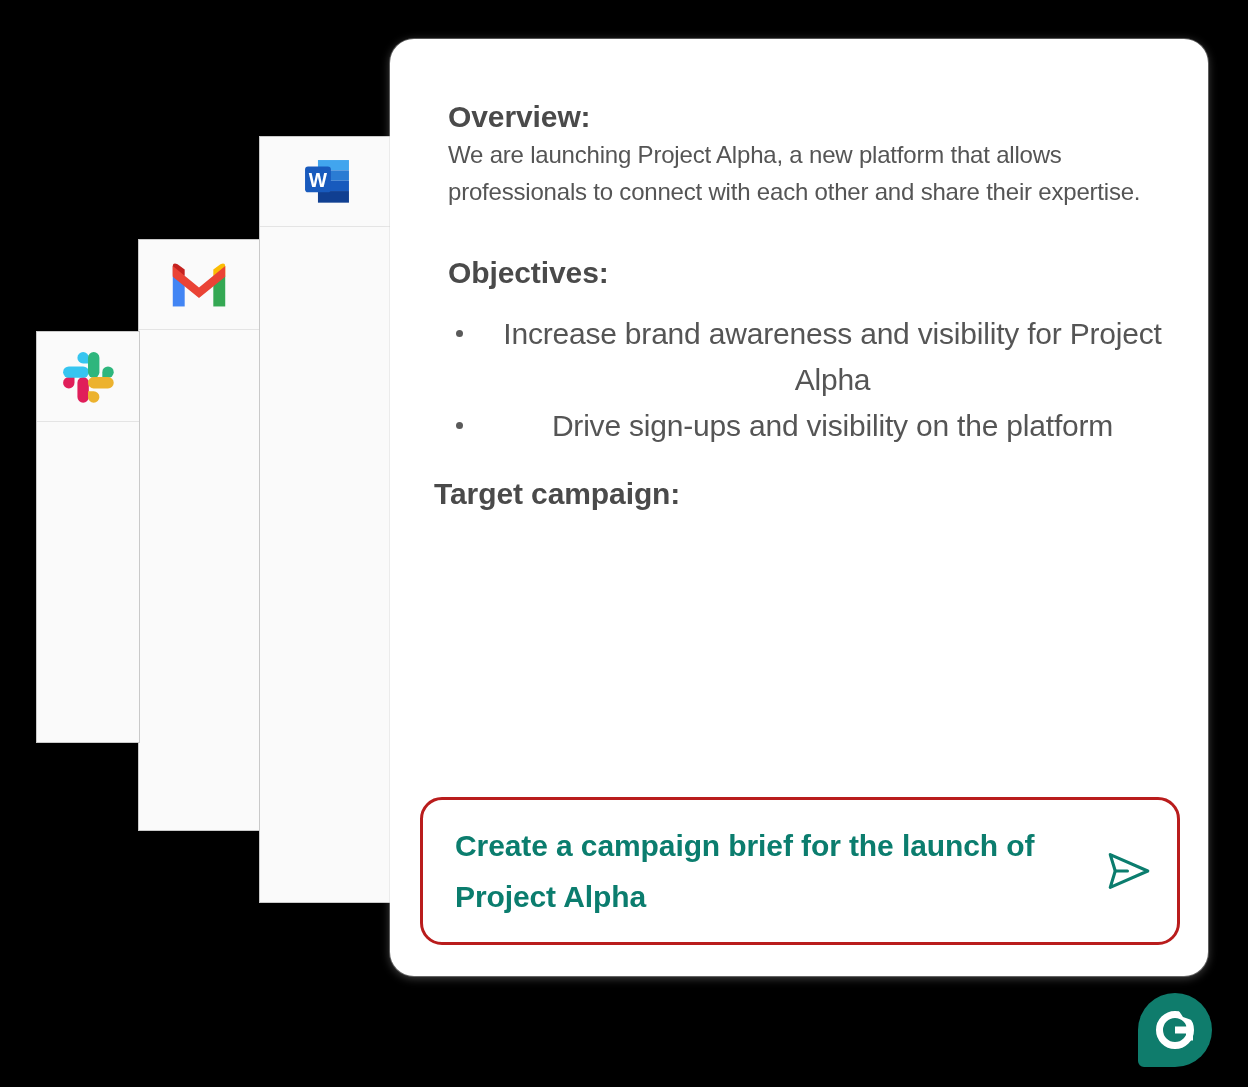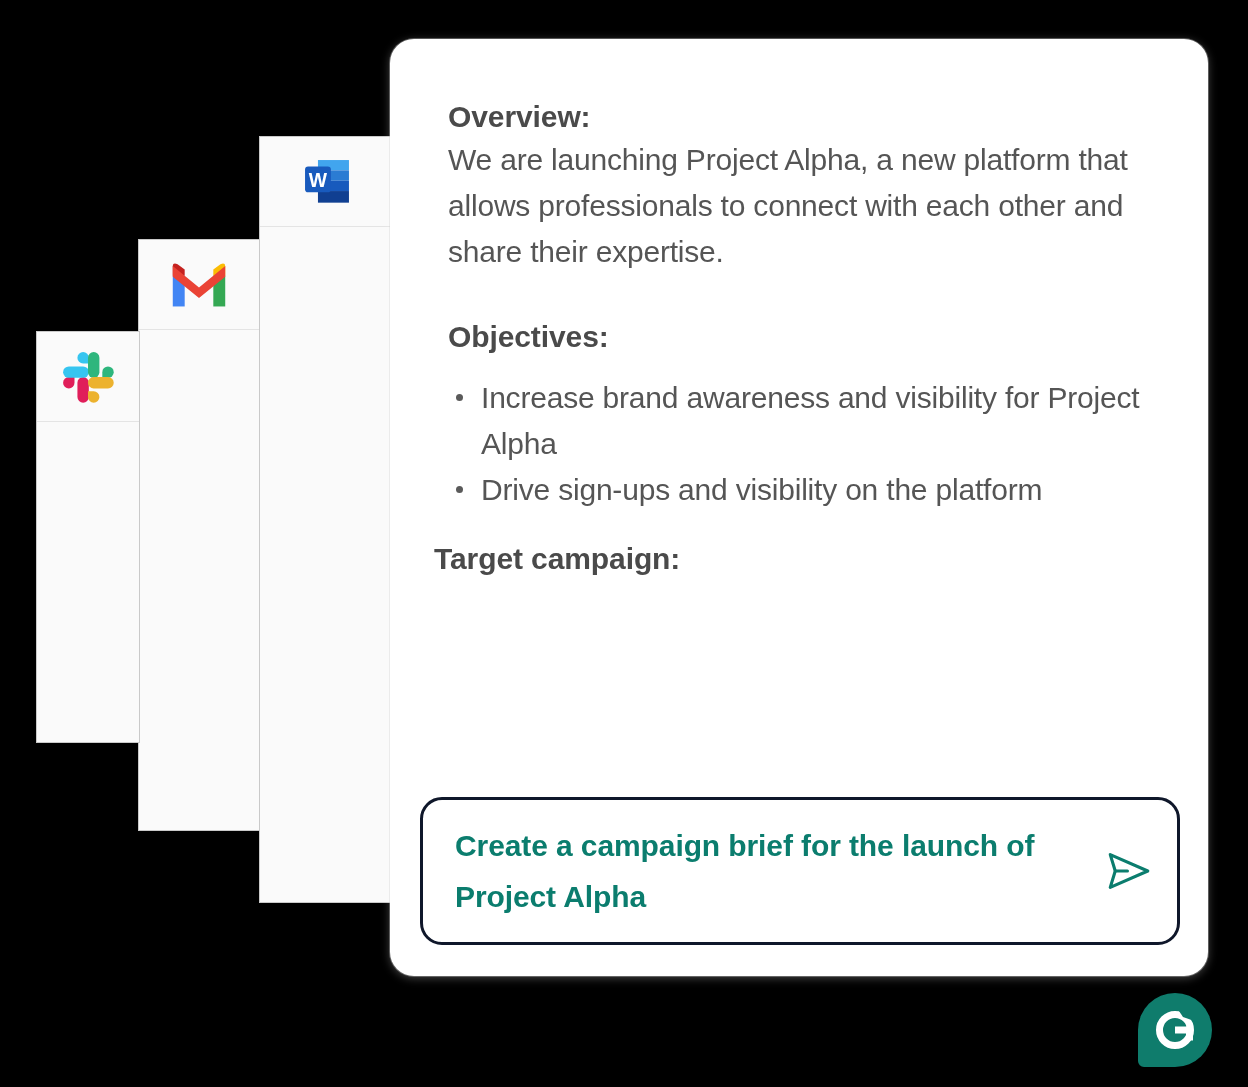--- a/index.html
+++ b/index.html
@@ -64,37 +64,38 @@
 
   .doc-heading {
     font-size: 30px;
     font-weight: bold;
     color: #4a4a4a;
     line-height: 1.34;
     margin: 0;
     letter-spacing: -0.1px;
   }
   .doc-para {
-    font-size: 30px;
+    font-size: 24px;
     font-weight: normal;
     color: #555555;
     line-height: 1.53;
     margin: 0;
     letter-spacing: -0.2px;
   }
   .gap-lg { height: 42px; }
   .gap-md { height: 26px; }
   .gap-sm { height: 18px; }
 
   .doc-heading.shift-left { margin-left: -14px; }
 
   ul.doc-list {
     list-style: none;
     margin: 0;
     padding: 0;
+    text-align: center;
   }
   ul.doc-list li {
     position: relative;
     font-size: 30px;
     color: #555555;
     line-height: 1.53;
     padding-left: 33px;
     margin: 0;
     letter-spacing: -0.2px;
   }
@@ -109,21 +110,21 @@
     background: #5a5a5a;
   }
 
   
   #prompt-box {
     position: absolute;
     left: 30px;
     top: 758px;
     width: 760px;
     height: 148px;
-    border: 3px solid #0f172a;
+    border: 3px solid #b91c1c;
     border-radius: 22px;
     box-sizing: border-box;
     display: flex;
     align-items: center;
     background: #ffffff;
   }
   #prompt-text {
     flex: 1 1 auto;
     padding: 0 20px 0 32px;
     font-size: 30px;

